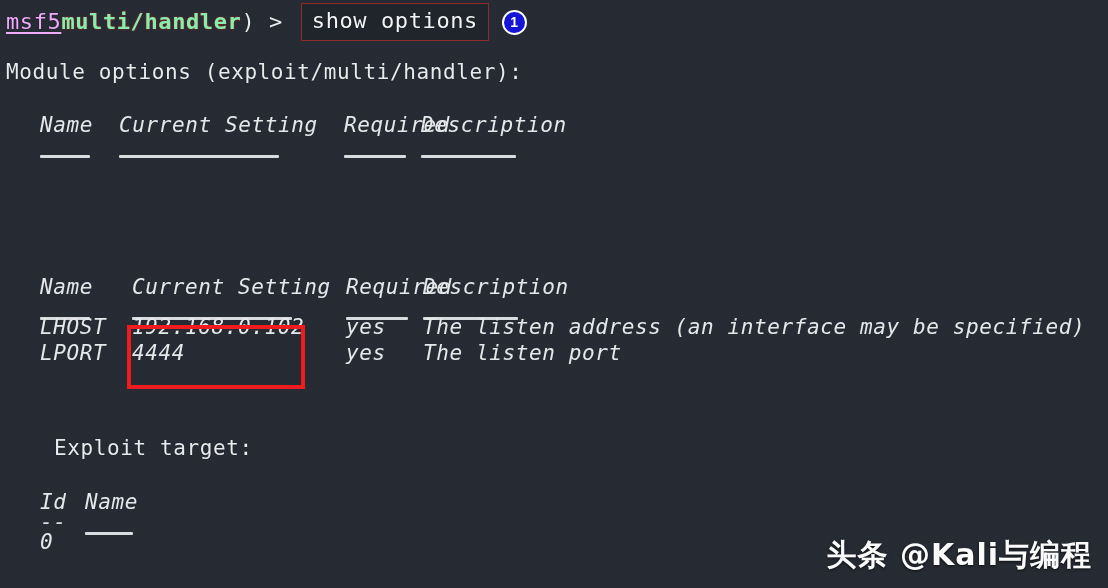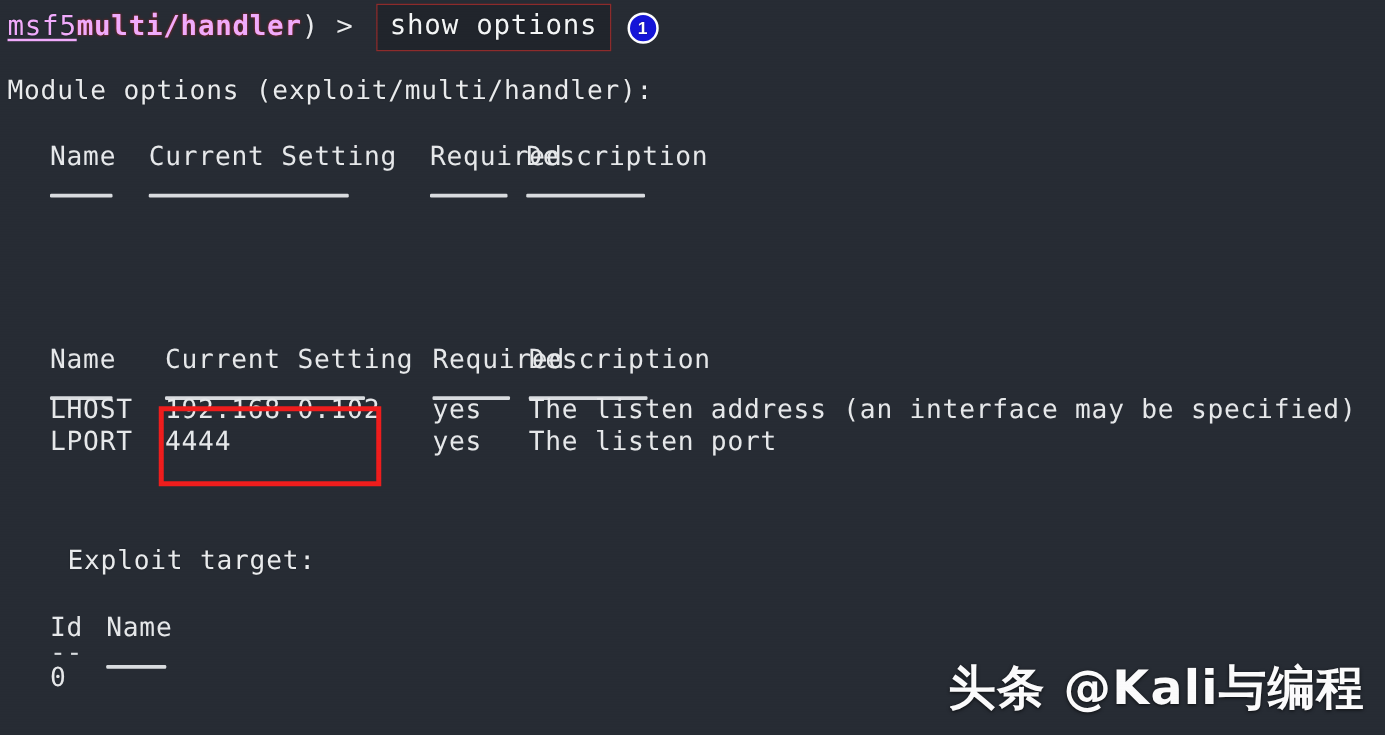--- a/index.html
+++ b/index.html
@@ -50,21 +50,21 @@
     align-items: center;
     font-size: 22px;
   }
   #prompt-line .seg { white-space: pre; }
   .msf-name {
     text-decoration: underline;
     text-underline-offset: 3px;
     color: #f0abfc;
   }
   .module-red {
-    color: #f0abfc;
+    color: #86efac;
     font-weight: bold;
     text-shadow: 0 0 2px rgba(224,27,27,.8);
   }
   #command-box {
     border: 1px solid #8d2b2b;
     padding: 1px 10px 3px 10px;
     margin-left: 4px;
     background: rgba(0,0,0,0.15);
     color: #f3f5f6;
     box-sizing: border-box;
@@ -88,21 +88,21 @@
     justify-content: center;
     box-sizing: border-box;
   }
   
   .section-title { left: 6px; }
   #module-title { top: 59px; }
   #payload-title { top: 221px; }
   #target-title  { top: 435px; margin-left: 48px; }
 
   
-  .tbl { position: absolute; }
+  .tbl { position: absolute; font-style: italic; }
   .trow { display: flex; white-space: pre; font-size: 21px; line-height: 26px; letter-spacing: .6px; }
   .cell { white-space: pre; }
 
   
   #module-table { left: 40px; top: 112px; }
   #module-table .c-name  { width: 79px; }
   #module-table .c-cur   { width: 225px; }
   #module-table .c-req   { width: 77px; }
   #module-table .c-desc  { width: 300px; }
 
@@ -143,21 +143,21 @@
     border: 4px solid #ef1c1c;
     box-sizing: border-box;
     pointer-events: none;
   }
   
   #watermark {
     position: absolute;
     right: 16px;
     bottom: 12px;
     font-family: "DejaVu Sans", "Liberation Sans", sans-serif;
-    font-size: 38px;
+    font-size: 30px;
     font-weight: bold;
     color: #fbfbfc;
     letter-spacing: 1px;
     text-shadow: 0 1px 3px rgba(0,0,0,.7);
     white-space: pre;
   }
 </style>
 </head>
 <body>
 

